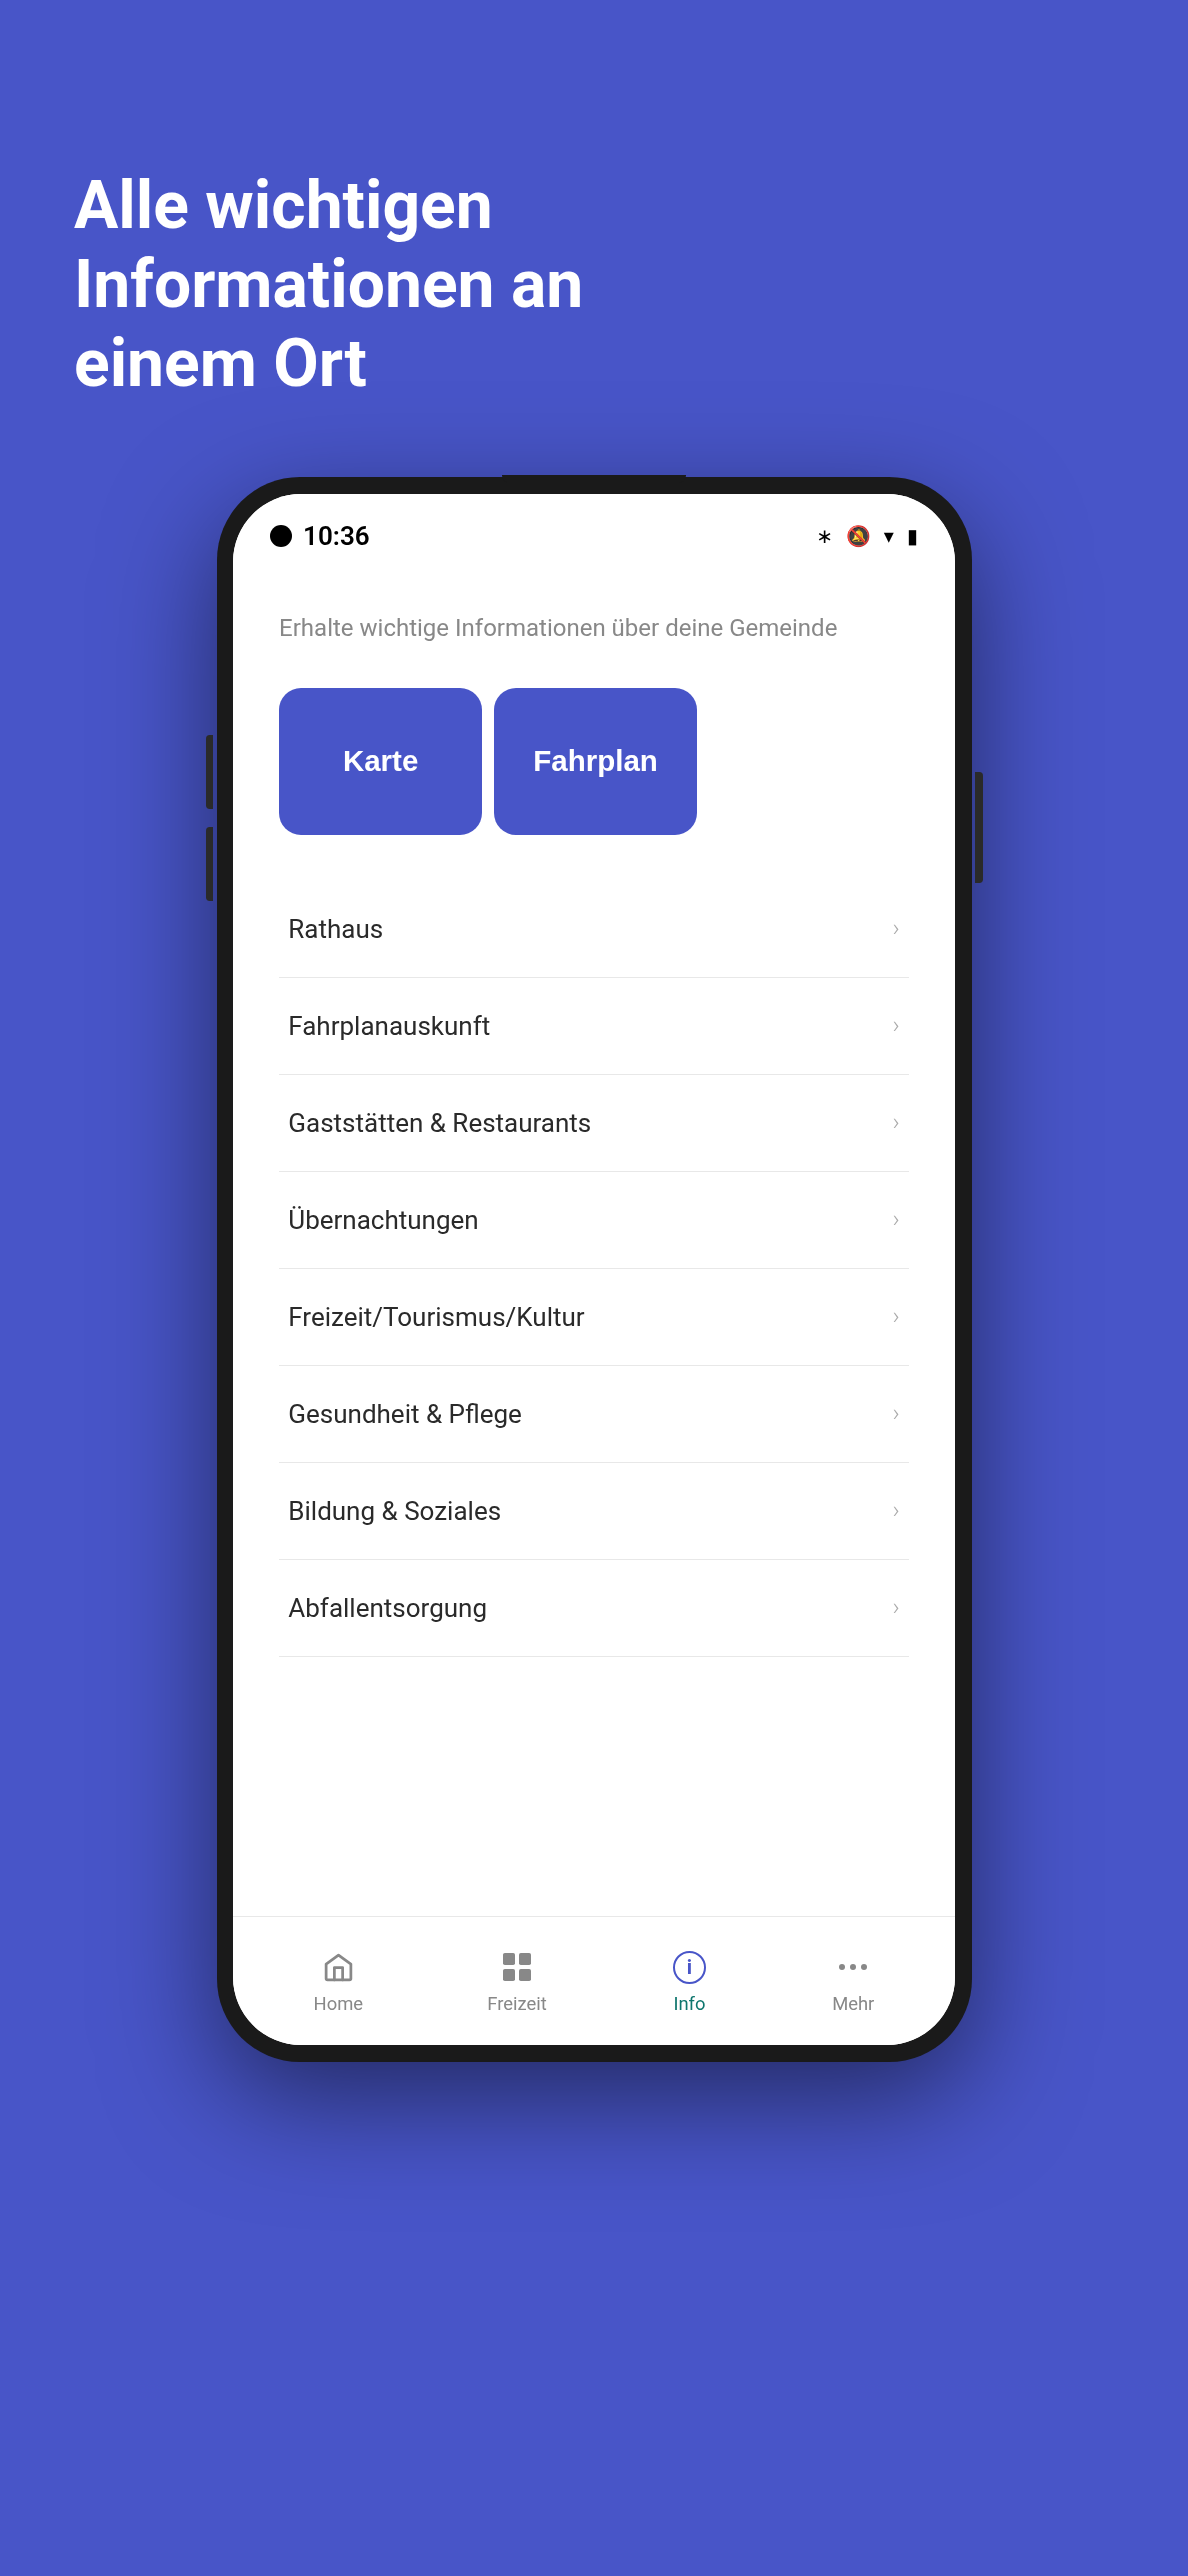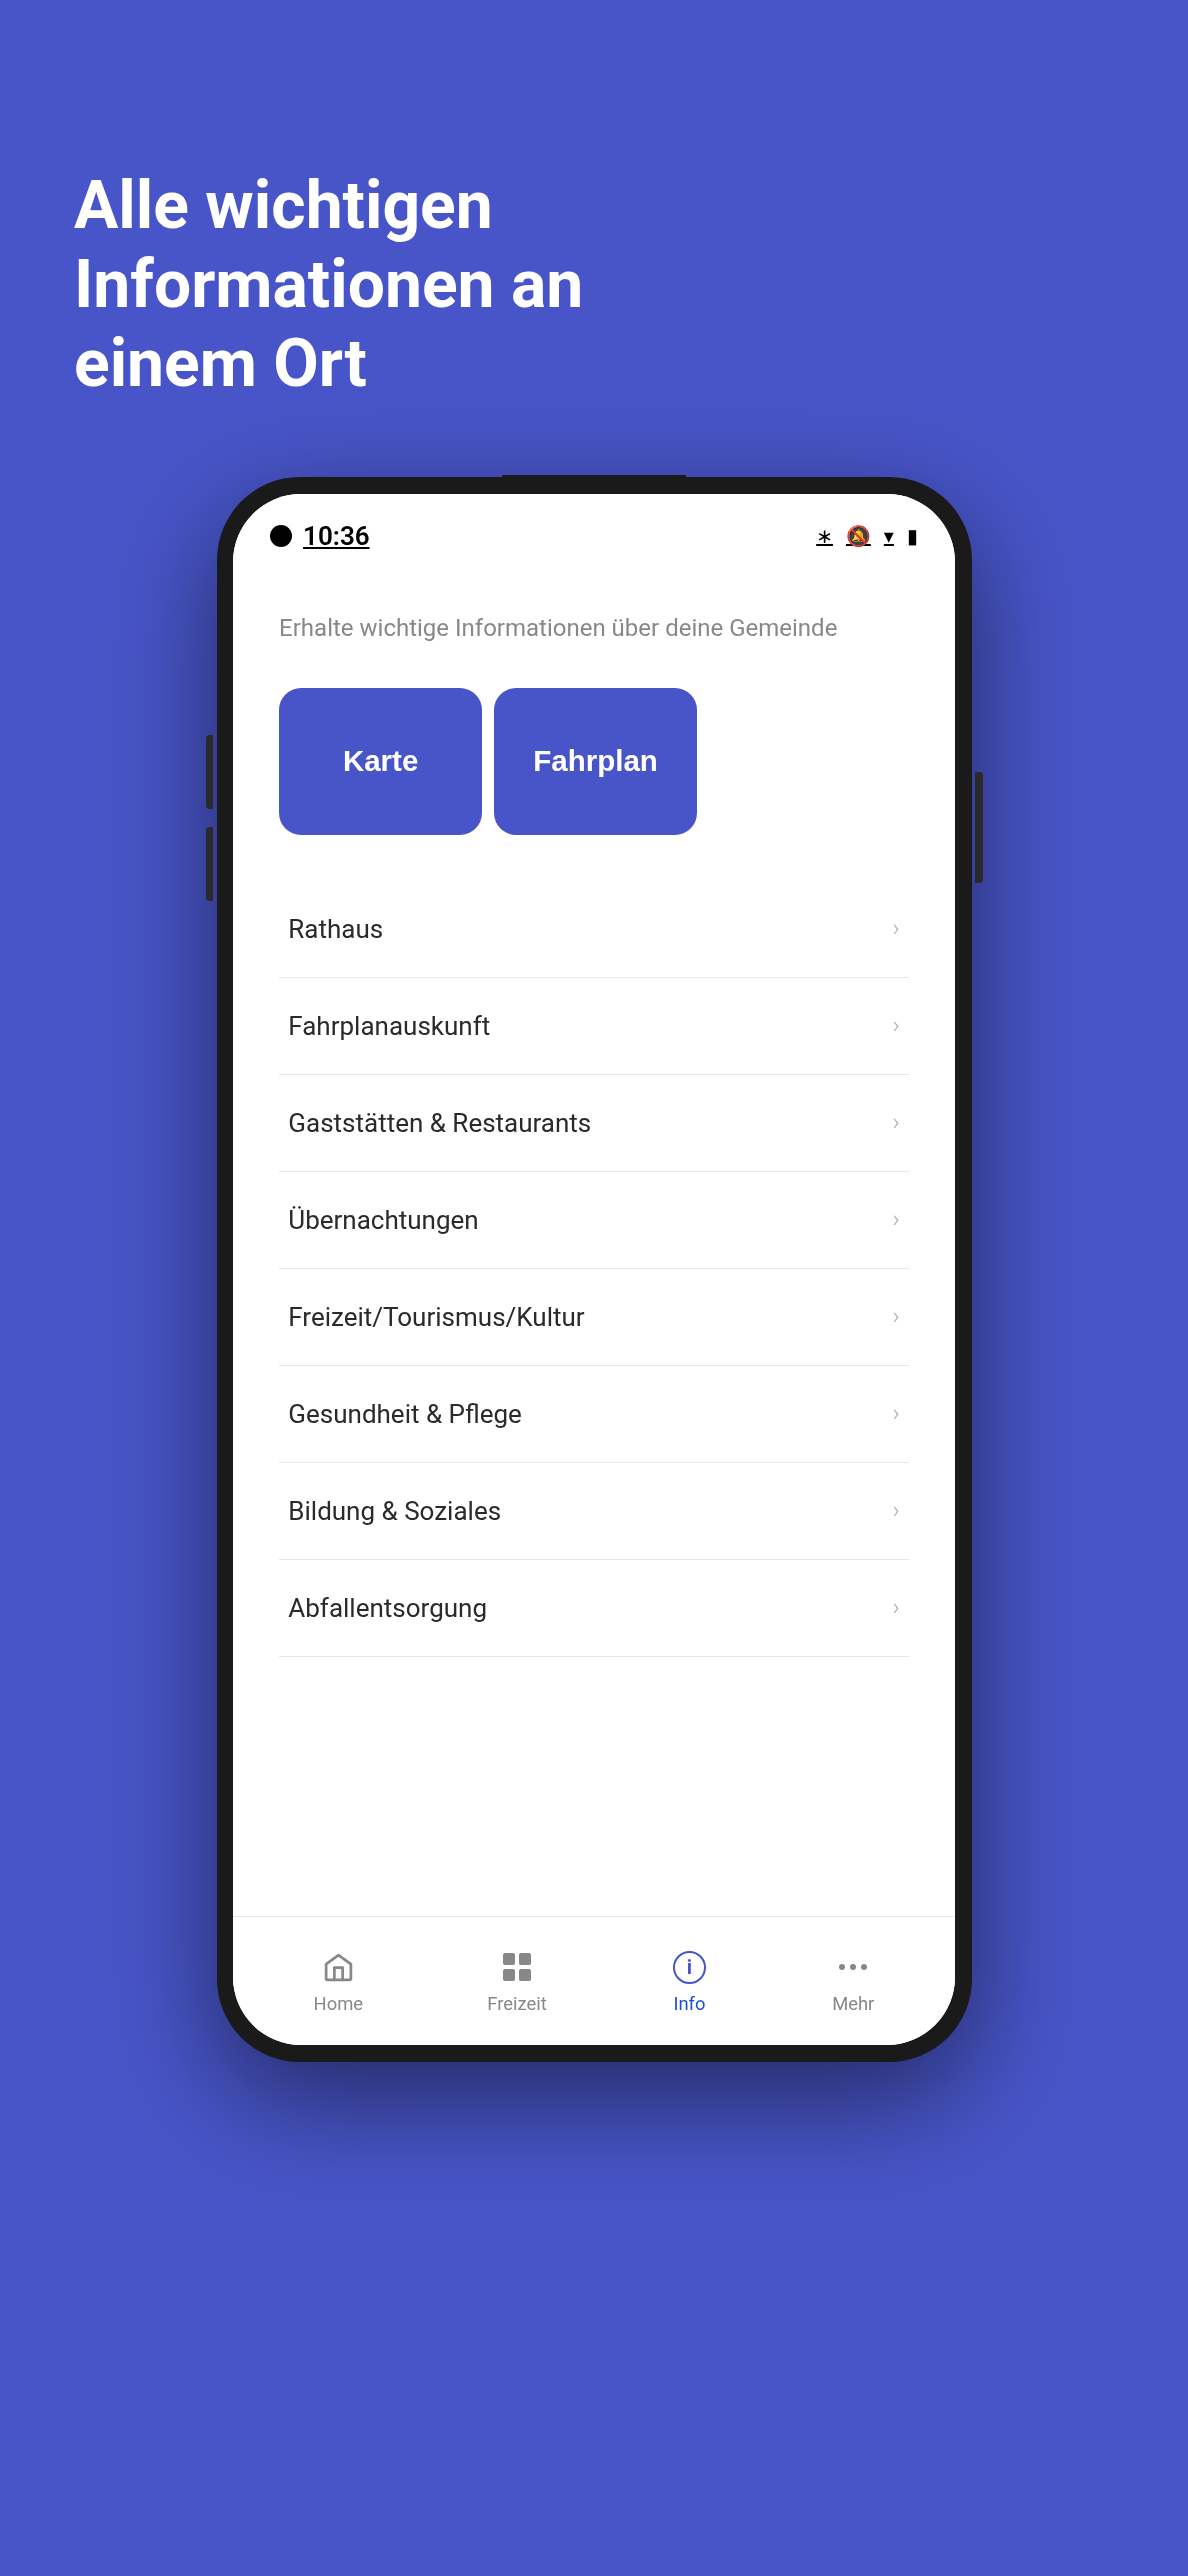--- a/index.html
+++ b/index.html
@@ -97,21 +97,20 @@
 
     
     .status-bar {
       height: 74px;
       background: #ffffff;
       display: flex;
       align-items: center;
       justify-content: space-between;
       padding: 10px 37px 0 37px;
       flex-shrink: 0;
-      text-decoration: underline;
     }
 
     .status-time {
       font-size: 26px;
       font-weight: 600;
       color: #000;
       display: flex;
       align-items: center;
       gap: 11px;
     }
@@ -234,21 +233,21 @@
       align-items: center;
       justify-content: center;
     }
 
     .nav-label {
       font-size: 18.4px;
       color: #888;
     }
 
     .nav-label.active {
-      color: #1d4ed8;
+      color: #0f766e;
     }
 
     .nav-icon svg {
       width: 33px;
       height: 33px;
     }
 
     
     .info-circle {
       width: 33px;

